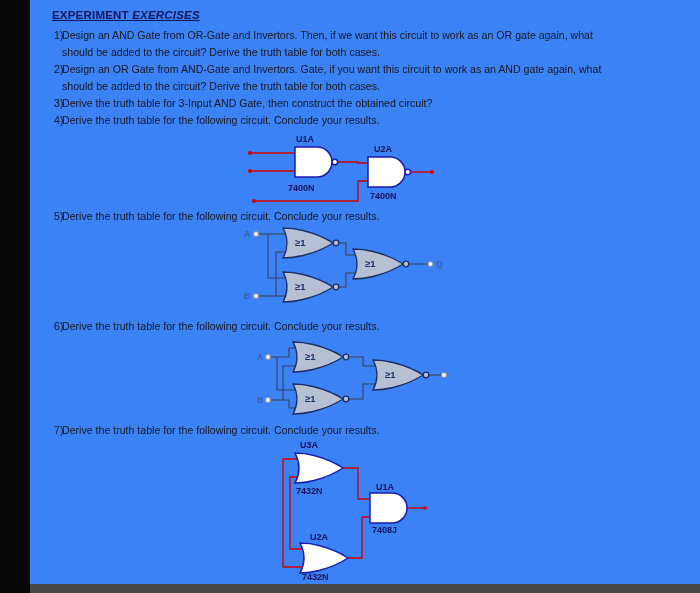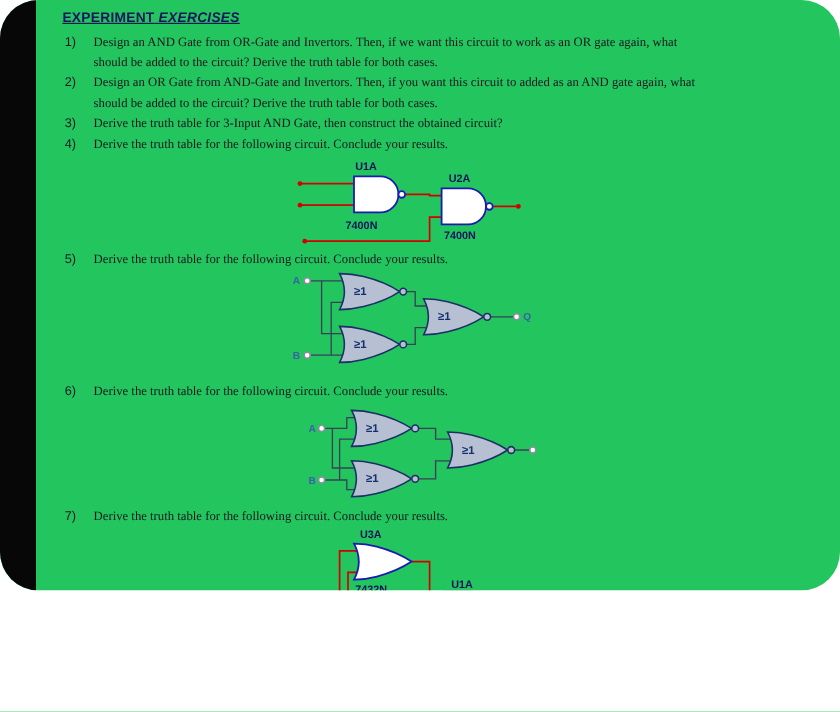--- a/index.html
+++ b/index.html
@@ -1,25 +1,25 @@
 <!DOCTYPE html>
 <html><head>
 <meta charset="utf-8">
 <style>
   html,body{margin:0;padding:0;background:#fff;}
-  .screen{position:relative;width:700px;height:492px;background:#22c55e;overflow:hidden;
-          font-family:"Liberation Sans",sans-serif;border-radius:32px;}
+  .screen{position:relative;width:700px;height:593px;background:#3b82f6;overflow:hidden;
+          font-family:"Liberation Sans",sans-serif;}
   .sidebar{position:absolute;left:0;top:0;width:30px;height:593px;background:#070707;}
   .bottombar{position:absolute;left:30px;top:584px;width:670px;height:9px;background:#454545;z-index:5;}
   .title{position:absolute;left:52px;top:9px;font-size:11.5px;font-weight:bold;color:#15155e;
          text-decoration:underline;letter-spacing:.2px;}
   .title .it{font-style:italic;}
   .ex{position:absolute;left:54px;width:625px;font-size:10.6px;line-height:17px;color:#17171f;}
   .ex .num{position:absolute;left:0;top:0;}
-  .ex .txt{display:block;margin-left:24px;font-family:Liberation Serif, serif;}
+  .ex .txt{display:block;margin-left:8px;}
   .ex .ln{display:block;}
   .circ{position:absolute;}
   .ref{font:bold 9px "Liberation Sans",sans-serif;fill:#12125c;}
   .orsym{font:bold 9.5px "Liberation Sans",sans-serif;fill:#17306b;}
   .pin{font:bold 8.5px "Liberation Sans",sans-serif;fill:#3a62a8;}
   .rw{stroke:#d40000;stroke-width:1.4;fill:none;}
   .rd{fill:#d40000;stroke:none;}
   .bw{stroke:#394058;stroke-width:1.1;fill:none;}
   .bluegate{stroke:#1b1bb0;stroke-width:1.5;fill:#ffffff;}
   .graygate{stroke:#1d2f66;stroke-width:1.3;fill:#b6c0d2;}
@@ -38,21 +38,21 @@
     <span class="num">1)</span>
     <span class="txt">
       <span class="ln">Design an AND Gate from OR-Gate and Invertors. Then, if we want this circuit to work as an OR gate again, what</span>
       <span class="ln">should be added to the circuit? Derive the truth table for both cases.</span>
     </span>
   </div>
 
   <div class="ex" style="top:61px">
     <span class="num">2)</span>
     <span class="txt">
-      <span class="ln">Design an OR Gate from AND-Gate and Invertors. Then, if you want this circuit to added as an AND gate again, what</span>
+      <span class="ln">Design an OR Gate from AND-Gate and Invertors. Gate, if you want this circuit to work as an AND gate again, what</span>
       <span class="ln">should be added to the circuit? Derive the truth table for both cases.</span>
     </span>
   </div>
 
   <div class="ex" style="top:95px">
     <span class="num">3)</span>
     <span class="txt">
       <span class="ln">Derive the truth table for 3-Input AND Gate, then construct the obtained circuit?</span>
     </span>
   </div>

